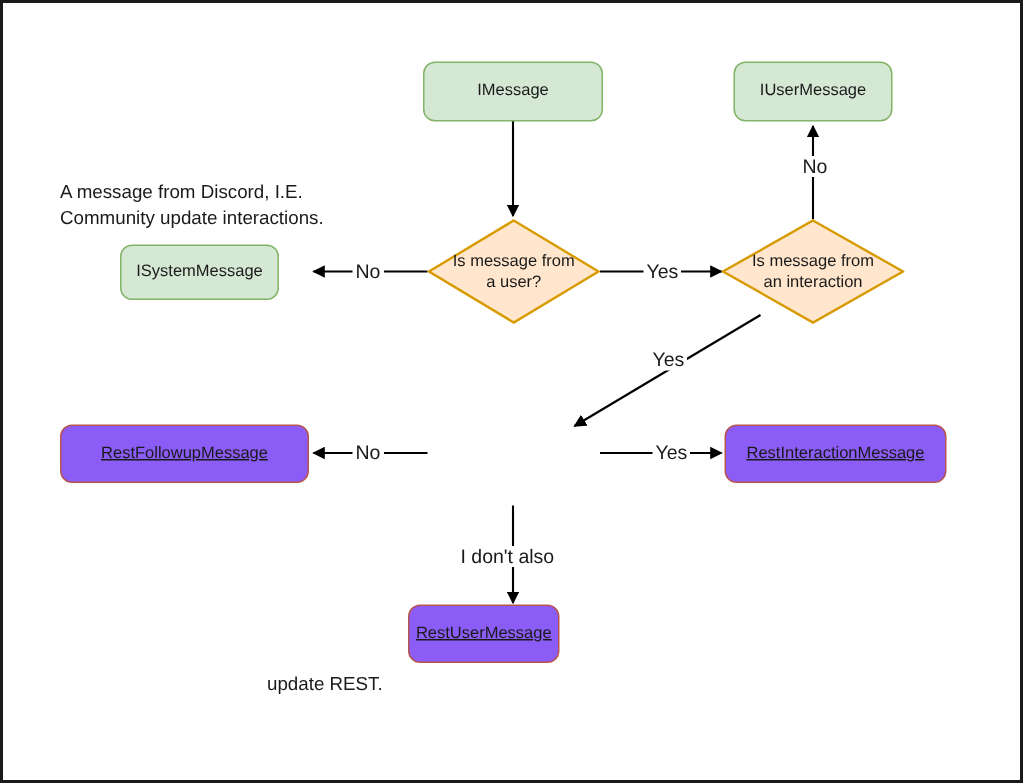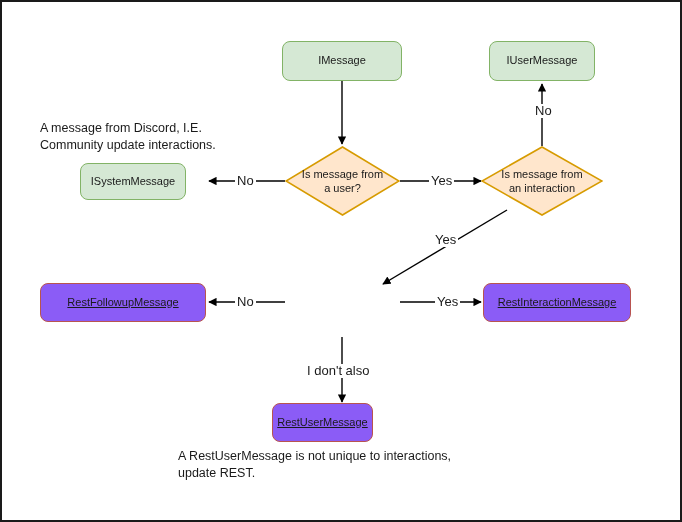--- a/index.html
+++ b/index.html
@@ -151,21 +151,20 @@
 
   <div class="node box pink" style="left:481px; top:281px; width:148px; height:39px;">
     <span>RestInteractionMessage</span>
   </div>
 
   <div class="node box pink" style="left:270px; top:401px; width:101px; height:39px;">
     <span>RestUserMessage</span>
   </div>
 
   <div class="note" style="left:176px; top:446px; width:330px;">
-    <div>A RestUserMessage is not unique to interactions,</div>
     <div>update REST.</div>
   </div>
 
   <div class="edge-label" style="left:233px; top:172px;">No</div>
   <div class="edge-label" style="left:427px; top:172px;">Yes</div>
   <div class="edge-label" style="left:531px; top:102px;">No</div>
   <div class="edge-label" style="left:431px; top:231px;">Yes</div>
   <div class="edge-label" style="left:233px; top:293px;">No</div>
   <div class="edge-label" style="left:433px; top:293px;">Yes</div>
   <div class="edge-label" style="left:303px; top:362px;">I don't also</div>

